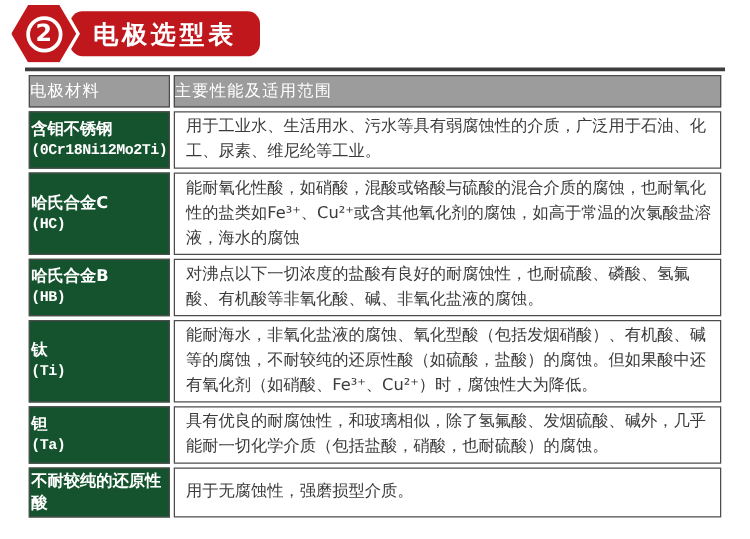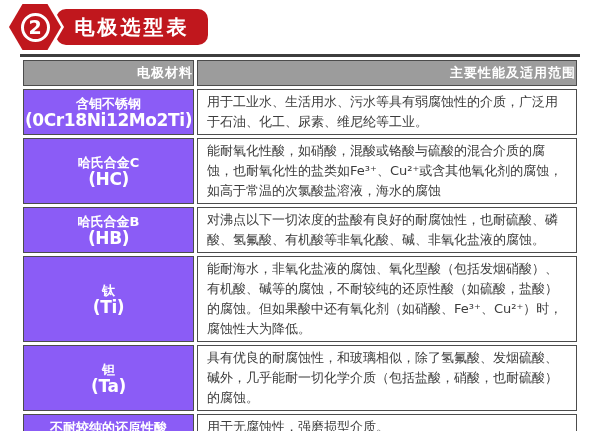--- a/index.html
+++ b/index.html
@@ -39,33 +39,33 @@
   table.spec {
     border-collapse: separate; border-spacing: 3px;
     width: 560px; margin-left: 20px;
     border-top: 3px solid #3d3d3d;
     background: #ffffff;
   }
   table.spec th, table.spec td { border: 1px solid #4c4c4c; }
 
   th.colhead {
     background: #9c9c9c; color: #ffffff;
-    font-size: 13px; font-weight: bold;
-    height: 26px; text-align: right; vertical-align: middle;
+    font-size: 13px; font-weight: normal;
+    height: 26px; text-align: left; vertical-align: middle;
     letter-spacing: 1px;
   }
   th.colhead.mat-col { width: 112px; }
 
   th.mat {
-    background: #8b5cf6; color: #ffffff;
-    text-align: center; vertical-align: middle;
+    background: #14532d; color: #ffffff;
+    text-align: left; vertical-align: middle;
     font-size: 13px; font-weight: bold; line-height: 17px;
     padding: 2px 1px;
   }
-  .mat-code { font-size: 17px; letter-spacing: -0.4px; white-space: nowrap; }
+  .mat-code { font-size: 12px; letter-spacing: -0.4px; white-space: nowrap; font-family: Liberation Mono, monospace; }
 
   td.desc {
     color: #3b3b3b; font-size: 13px; font-weight: normal;
     line-height: 20px; padding: 2px 6px 2px 9px;
     text-align: left; vertical-align: middle;
     background: #ffffff;
   }
 </style>
 </head>
 <body>

